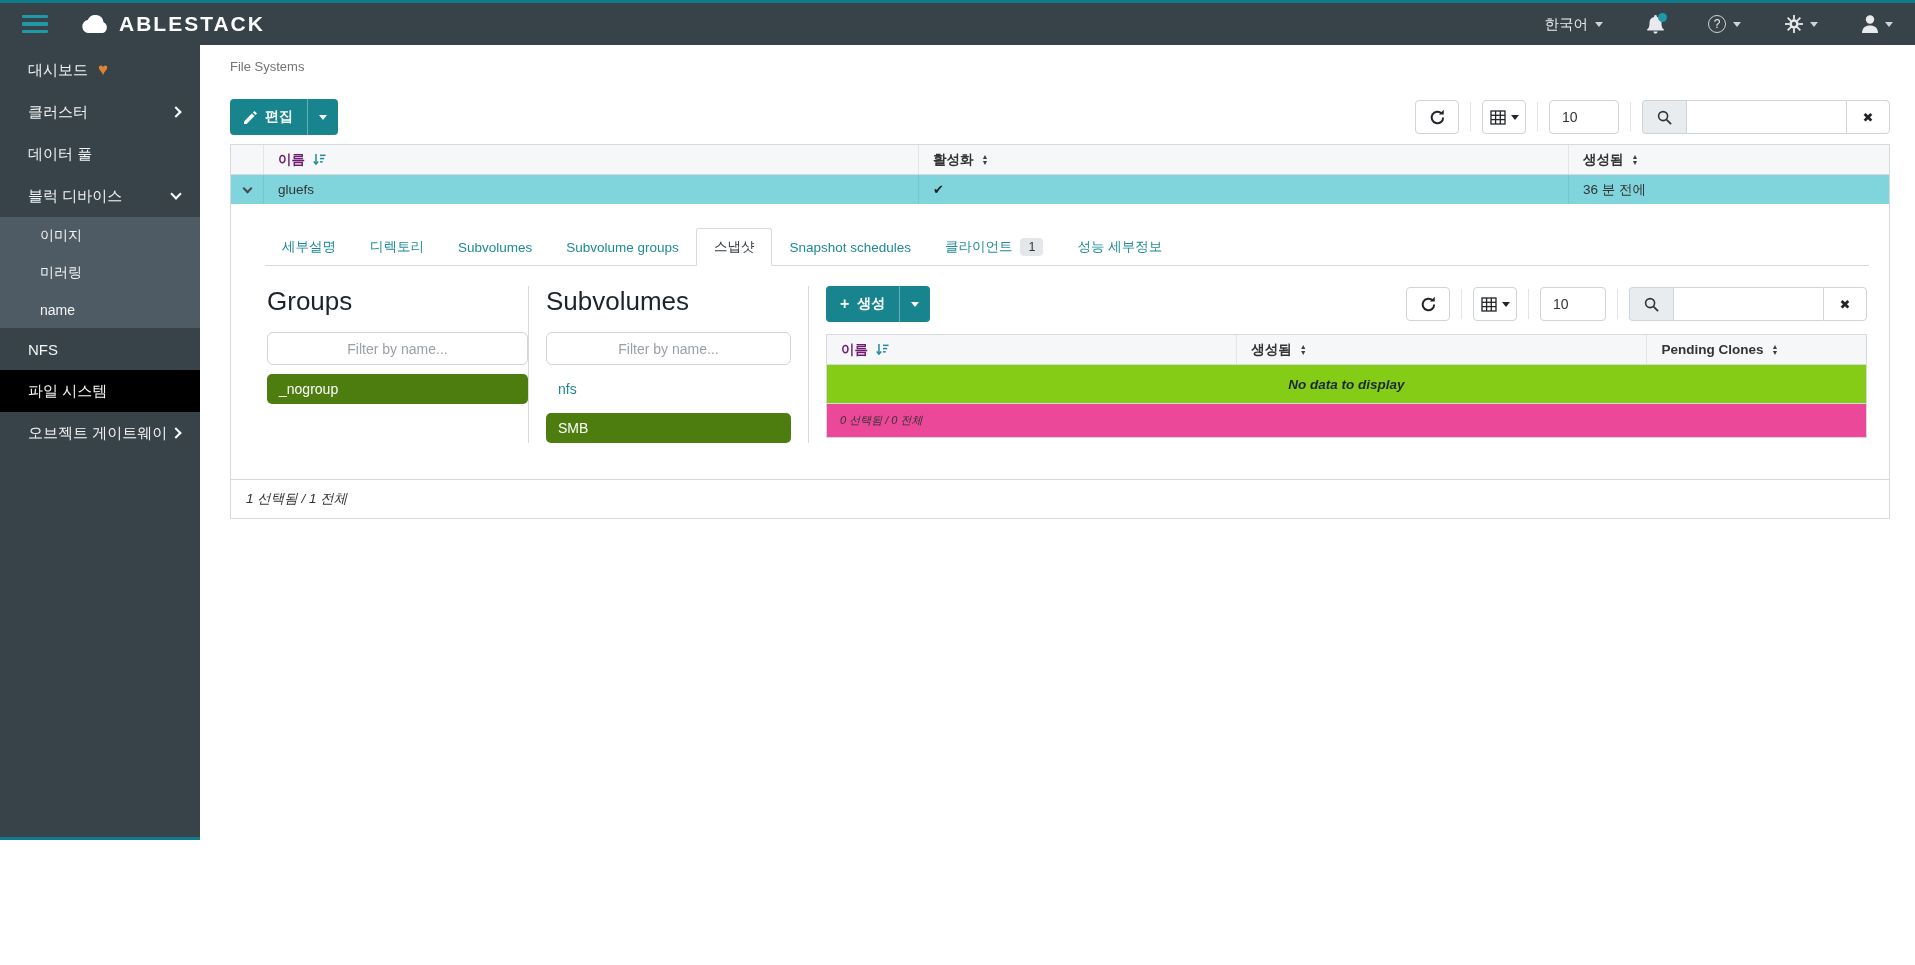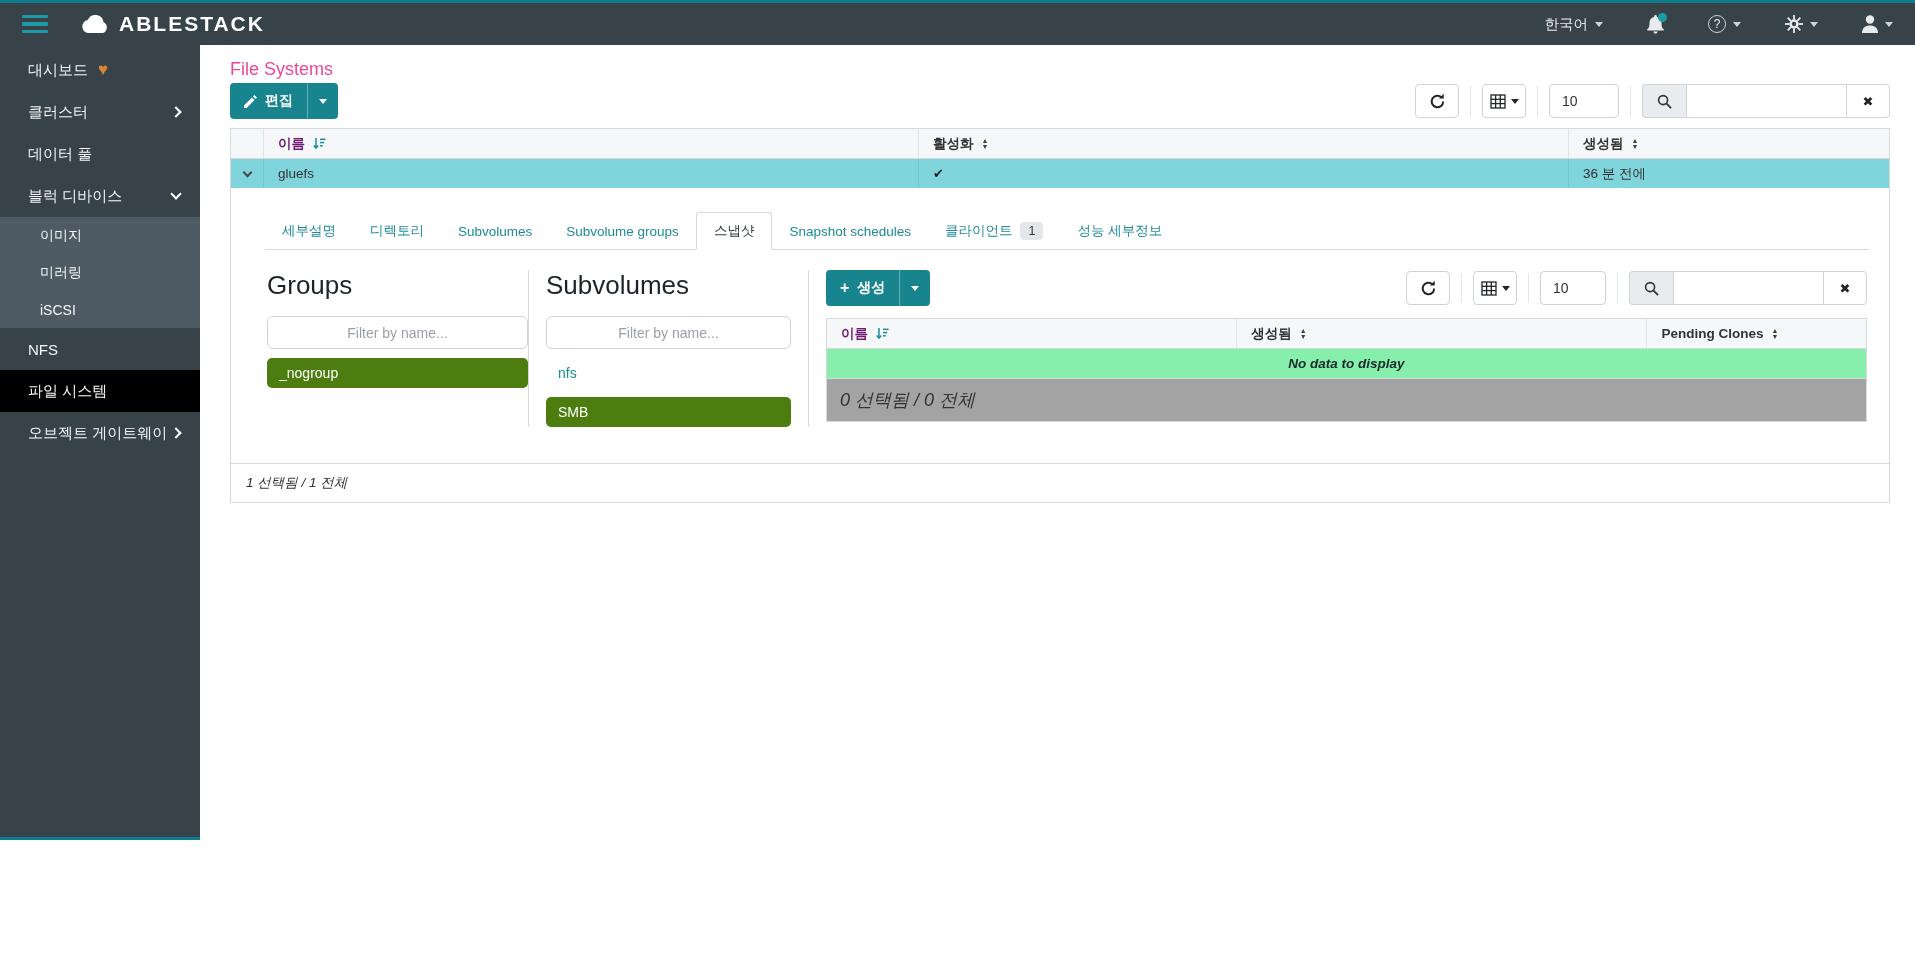--- a/index.html
+++ b/index.html
@@ -26,21 +26,21 @@
   .nav-item .spacer { flex:1; }
   .chev { width:8px; height:8px; border-right:2.5px solid #fff; border-bottom:2.5px solid #fff; display:inline-block; }
   .chev.right { transform:rotate(-45deg); }
   .chev.down  { transform:rotate(45deg); margin-top:-4px; }
   .subnav { background:#4e5b64; }
   .subnav .nav-item { height:37px; padding-left:40px; font-size:14px; }
   .nav-item.active { background:#000000; }
   .heart-icon { color:#dd8533; font-size:17px; margin-left:10px; }
 
   .main { flex:1; padding:14px 25px 0 30px; }
-  .breadcrumb { font-size:18px; color:#ec4899; }
+  .breadcrumb { font-size:13px; color:#737373; margin-bottom:22px; }
 
   
   .toolbar { display:flex; align-items:center; margin-bottom:6px; height:42px;gap:31px; }
   .btn-teal { background:#18848e; color:#fff; border:none; border-radius:4px; height:36px; display:inline-flex; align-items:center; font-size:14px; font-weight:700; cursor:pointer; padding:0; }
   .btn-teal .btn-main { display:flex; align-items:center; gap:8px; padding:0 14px; }
   .btn-teal .btn-caret { padding:0 11px; border-left:1px solid rgba(255,255,255,.35); height:100%; display:flex; align-items:center; }
   .btn-teal .caret { border-top-color:#fff; }
   .tb-right { margin-left:auto; display:flex; align-items:center; }
   .tb-sep { width:1px; height:30px; background:#e2e5e7; margin:0 11px; }
   .btn-icon { width:44px; height:34px; background:#fff; border:1px solid #ced4da; border-radius:4px; display:flex; align-items:center; justify-content:center; gap:5px; cursor:pointer; }
@@ -81,22 +81,22 @@
   .filter-input::placeholder { color:#9aa0a6; }
   .list-item { height:30px; margin-top:9px; display:flex; align-items:center; padding:0 12px; font-size:14px; border-radius:5px; color:#1d8a96; cursor:pointer; }
   .list-item.selected { background:#4d7c0f; color:#fff; }
 
   
   .snap-toolbar { display:flex; align-items:center; margin-bottom:12px; height:36px; }
   .snap-table { border:1px solid #d7dadd; }
   .s-name { flex:4; }
   .s-created { flex:4; }
   .s-pending { flex:2; border-right:none; }
-  .nodata-row { background:#86efac; height:29px; display:flex; align-items:center; justify-content:center; font-size:13.5px; font-style:italic; font-weight:700; color:#1b2a2d; }
-  .table-foot { border-top:1px solid #d7dadd; padding:9px 13px; font-size:18px; font-style:italic; color:#333; background:#a3a3a3; }
+  .nodata-row { background:#84cc16; height:38px; display:flex; align-items:center; justify-content:center; font-size:13.5px; font-style:italic; font-weight:700; color:#1b2a2d; }
+  .table-foot { border-top:1px solid #d7dadd; padding:9px 13px; font-size:11px; font-style:italic; color:#333; background:#ec4899; }
 
   .fs-foot { border-top:1px solid #d7dadd; padding:10px 15px; font-size:13.5px; font-style:italic; color:#333; }
   svg { display:block; }
 </style>
 </head>
 <body>
 
 <div class="navbar">
   <div class="hamburger">
       <span></span>
@@ -176,21 +176,21 @@
         <span class="chev down"></span>
     </div>
     <div class="subnav">
       <div class="nav-item">
           <span>이미지</span>
         </div>
       <div class="nav-item">
           <span>미러링</span>
         </div>
       <div class="nav-item">
-          <span>iSCSI</span>
+          <span>name</span>
         </div>
     </div>
     <div class="nav-item">
       <span>NFS</span>
     </div>
     <div class="nav-item active">
       <span>파일 시스템</span>
     </div>
     <div class="nav-item">
       <span>오브젝트 게이트웨이</span>

